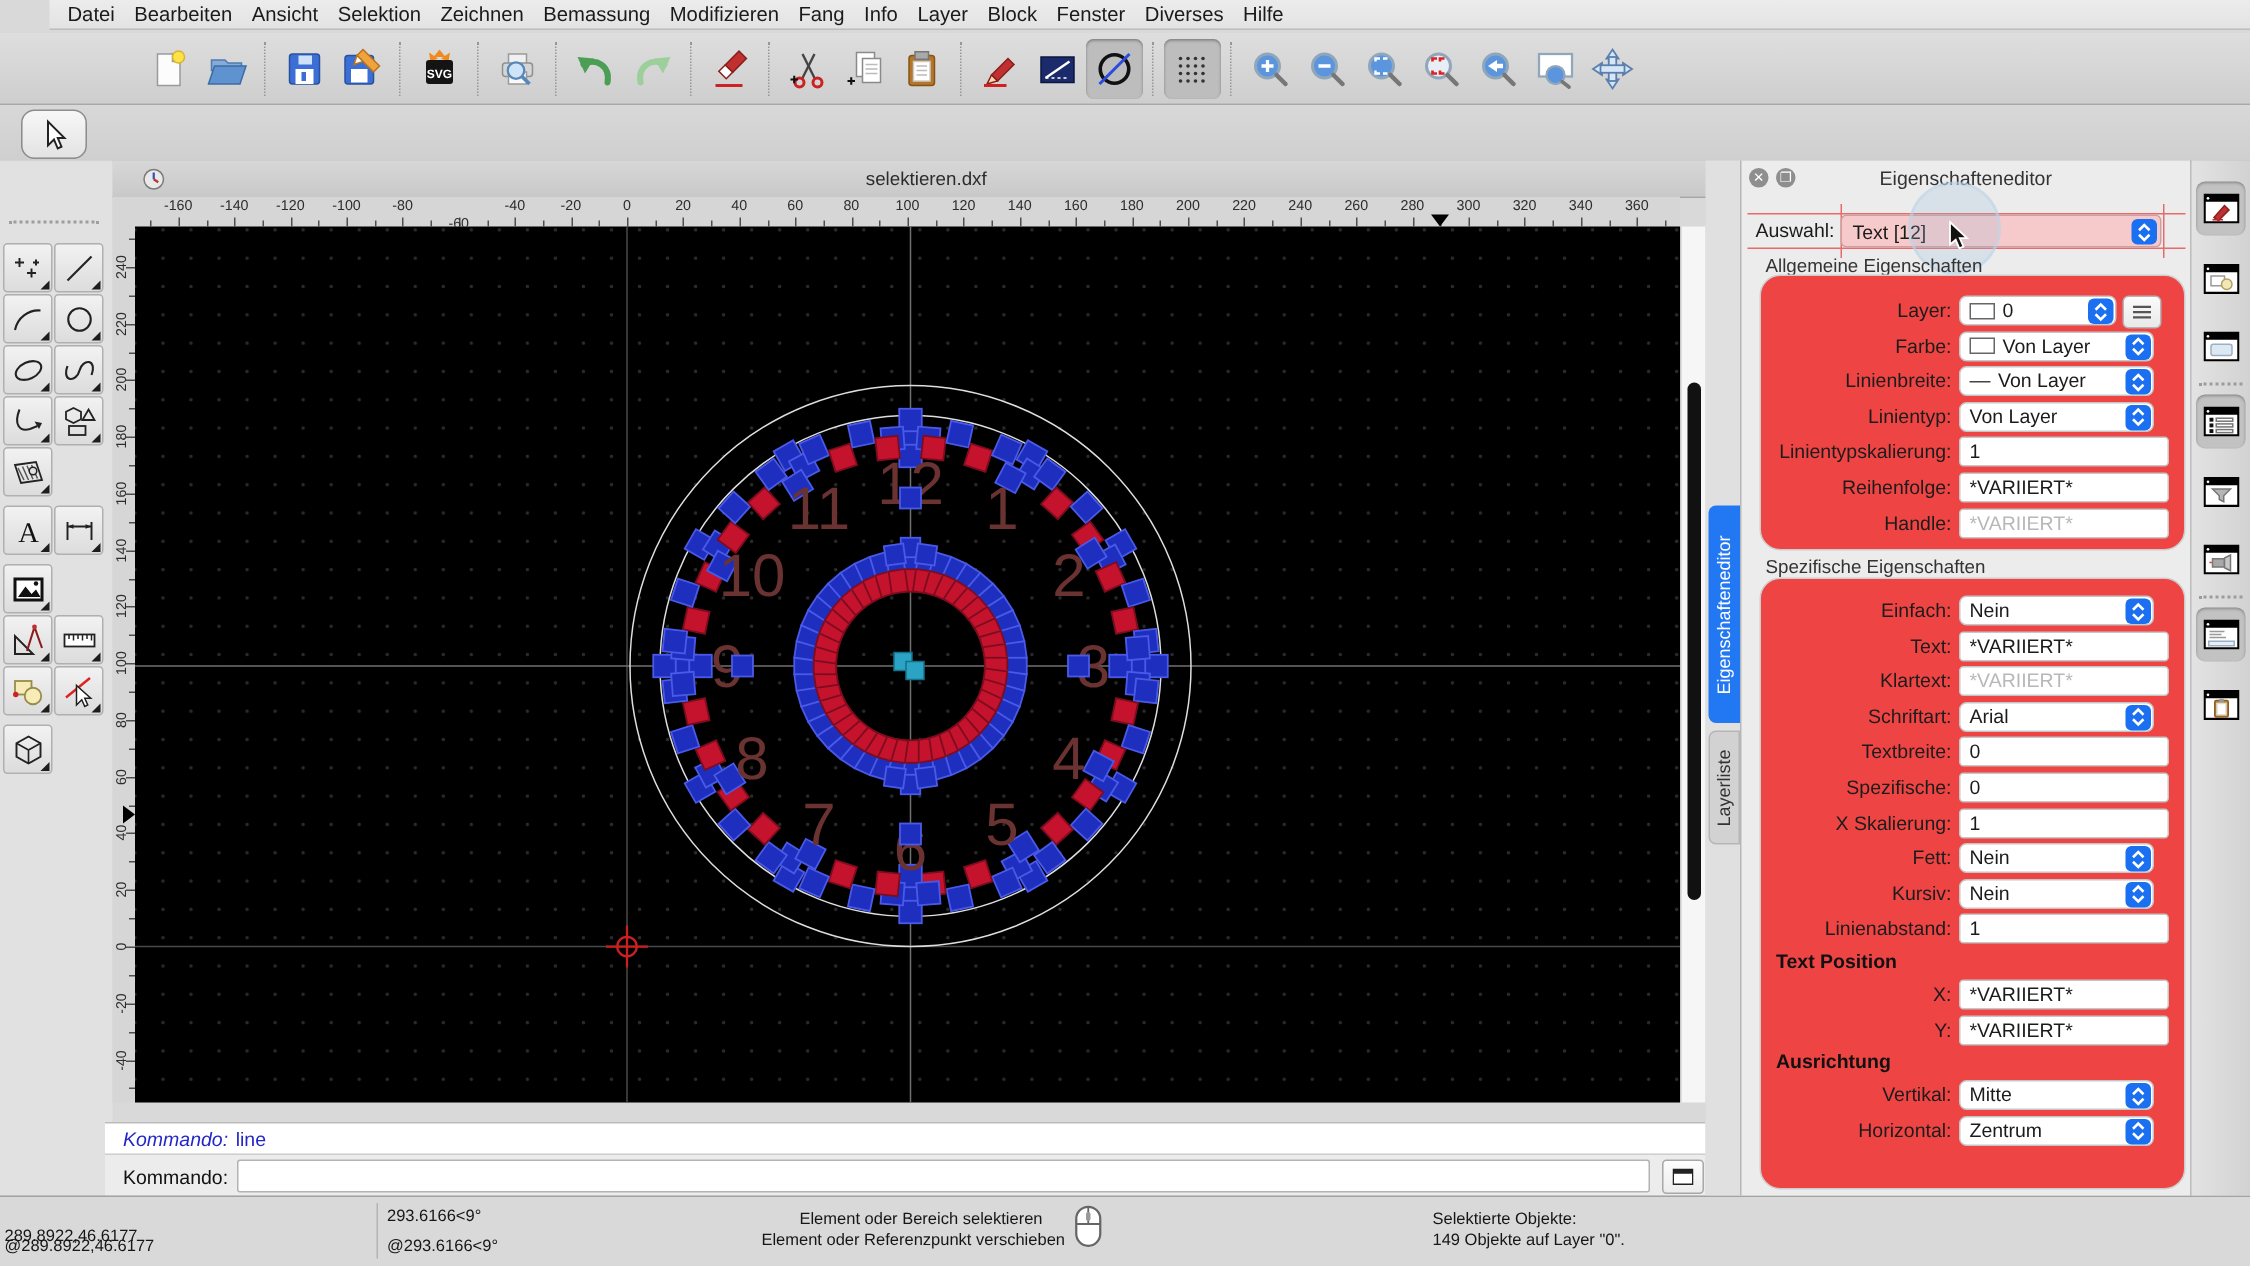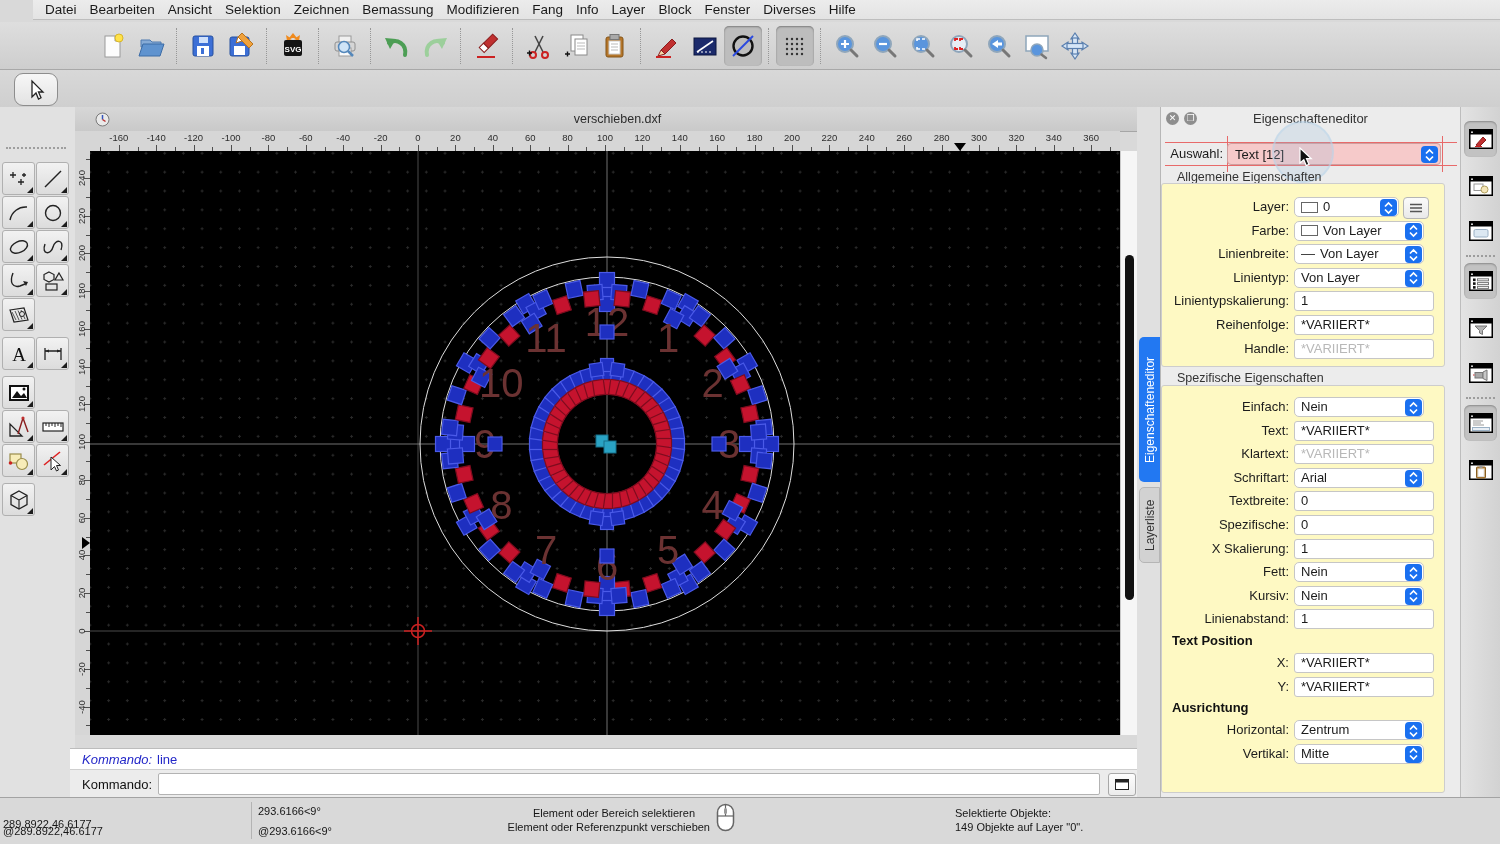--- a/index.html
+++ b/index.html
@@ -86,21 +86,21 @@
   #selrow{position:absolute;left:0;top:36px;width:100%;height:22px;}
   #sellabel{position:absolute;left:0;top:3px;width:62px;text-align:right;font-size:13px;}
   #selfield{position:absolute;left:66px;top:0;width:214px;height:22px;background:#f6caca;border:1px solid #cf9f9f;
             border-radius:4px;box-sizing:border-box;font-size:13px;display:flex;align-items:center;padding-left:7px;}
   .stepper{position:absolute;right:2px;top:2px;width:17px;height:17px;background:#1a70f0;border-radius:4px;
            display:flex;align-items:center;justify-content:center;}
   #halo{position:absolute;left:111px;top:14px;width:62px;height:62px;border-radius:50%;
         background:rgba(150,185,220,.22);border:2px solid rgba(190,215,235,.55);box-sizing:border-box;}
   #pcursor{position:absolute;left:138px;top:40px;z-index:5;}
   .grplabel{position:absolute;left:16px;font-size:12.5px;color:#333;}
-  .grpbox{position:absolute;left:0;width:284px;background:#fef9c3;border:1px solid #cdcdcd;border-radius:3px;box-sizing:border-box;}
+  .grpbox{position:absolute;left:12px;width:284px;background:#ef4444;border:1px solid #cdcdcd;border-radius:14px;box-sizing:border-box;}
   .prow{display:flex;height:20px;margin-bottom:3.6px;}
   .plabel{flex:0 0 127px;text-align:right;font-size:13px;line-height:20px;margin-right:5px;color:#1c1c1c;white-space:nowrap;}
   .pfield{position:relative;height:20px;background:#fff;border:1px solid #c6c6c6;box-sizing:border-box;
           font-size:13px;line-height:18px;display:flex;align-items:center;padding-left:6px;white-space:nowrap;}
   .pfield.sel{width:130px;border-radius:5px;}
   .pfield.sel.narrow{width:105px;}
   .pfield.inp{width:140px;border-radius:3px;}
   .pfield .stepper{top:1px;right:1px;}
   .pfield.disabled{color:#b8b8b8;}
   .phead{height:16px;margin:3px 0 4px 10px;font-size:13px;font-weight:bold;color:#111;}
@@ -450,21 +450,21 @@
         </svg>
       </div>
   </div>
 
   <div id="tabbar" class="abs">
     <svg id="tabicon" width="15" height="15">
         <circle cx="7.5" cy="7.5" r="6.5" fill="#e9e9e9" stroke="#7a7a7a"></circle>
         <path d="M7.5 7.5 L7.5 3" stroke="#3355bb" stroke-width="1.5"></path>
         <path d="M7.5 7.5 L10.5 9.5" stroke="#bb3333" stroke-width="1.5"></path>
       </svg>
-    <div id="tabtitle">verschieben.dxf</div>
+    <div id="tabtitle">selektieren.dxf</div>
   </div>
 
   <div id="corner" class="abs"></div>
   <div id="hruler" class="abs">
       <div class="htick" style="left: 10.1px; height: 4px;"></div>
       <div class="htick" style="left: 28.8px; height: 6px;"></div>
       <div class="htick" style="left: 47.5px; height: 4px;"></div>
       <div class="htick" style="left: 66.2px; height: 6px;"></div>
       <div class="htick" style="left: 84.9px; height: 4px;"></div>
       <div class="htick" style="left: 103.6px; height: 6px;"></div>
@@ -515,21 +515,21 @@
       <div class="htick" style="left: 945.1px; height: 4px;"></div>
       <div class="htick" style="left: 963.8px; height: 6px;"></div>
       <div class="htick" style="left: 982.5px; height: 4px;"></div>
       <div class="htick" style="left: 1001.2px; height: 6px;"></div>
       <div class="htick" style="left: 1019.9px; height: 4px;"></div>
       <div class="hlabel" style="left: 28.8px;">-160</div>
       <div class="hlabel" style="left: 66.2px;">-140</div>
       <div class="hlabel" style="left: 103.6px;">-120</div>
       <div class="hlabel" style="left: 141px;">-100</div>
       <div class="hlabel" style="left: 178.4px;">-80</div>
-      <div class="hlabel" style="left: 215.8px;">-60</div>
+      <div class="hlabel" style="left: 215.8px; margin-top: 12px;">-60</div>
       <div class="hlabel" style="left: 253.2px;">-40</div>
       <div class="hlabel" style="left: 290.6px;">-20</div>
       <div class="hlabel" style="left: 328px;">0</div>
       <div class="hlabel" style="left: 365.4px;">20</div>
       <div class="hlabel" style="left: 402.8px;">40</div>
       <div class="hlabel" style="left: 440.2px;">60</div>
       <div class="hlabel" style="left: 477.6px;">80</div>
       <div class="hlabel" style="left: 515px;">100</div>
       <div class="hlabel" style="left: 552.4px;">120</div>
       <div class="hlabel" style="left: 589.8px;">140</div>
@@ -1044,34 +1044,34 @@
           </div>
         </div>
         <div class="prow">
           <span class="plabel">Y:</span>
           <div class="pfield inp">
             <span>*VARIIERT*</span>
           </div>
         </div>
         <div class="phead">Ausrichtung</div>
         <div class="prow">
-          <span class="plabel">Horizontal:</span>
+          <span class="plabel">Vertikal:</span>
           <div class="pfield sel">
-            <span>Zentrum</span>
+            <span>Mitte</span>
             <span class="stepper">
               <svg width="13" height="14">
                 <path d="M3 5.5 L6.5 2 L10 5.5 M3 8.5 L6.5 12 L10 8.5" stroke="#fff" stroke-width="1.7" fill="none"></path>
               </svg>
             </span>
           </div>
         </div>
         <div class="prow">
-          <span class="plabel">Vertikal:</span>
+          <span class="plabel">Horizontal:</span>
           <div class="pfield sel">
-            <span>Mitte</span>
+            <span>Zentrum</span>
             <span class="stepper">
               <svg width="13" height="14">
                 <path d="M3 5.5 L6.5 2 L10 5.5 M3 8.5 L6.5 12 L10 8.5" stroke="#fff" stroke-width="1.7" fill="none"></path>
               </svg>
             </span>
           </div>
         </div>
       </div>
   </div>
 

